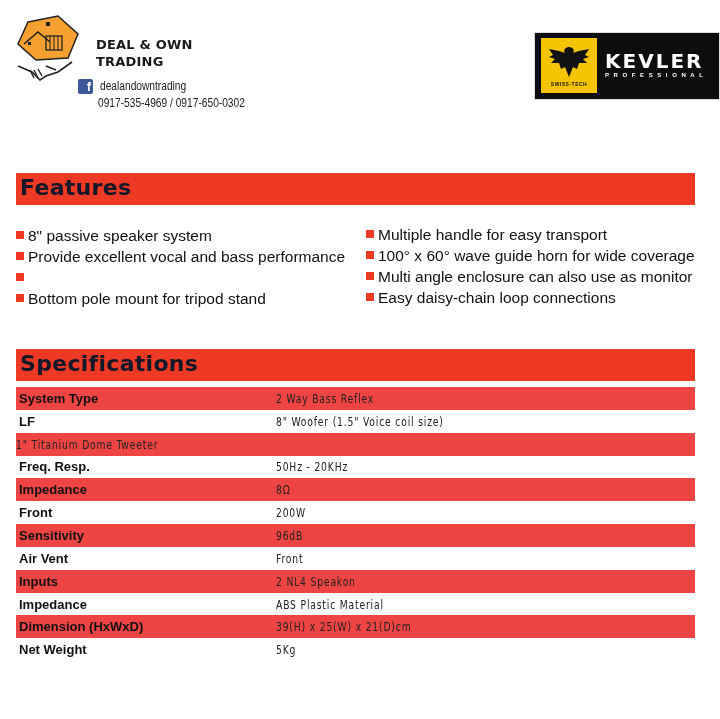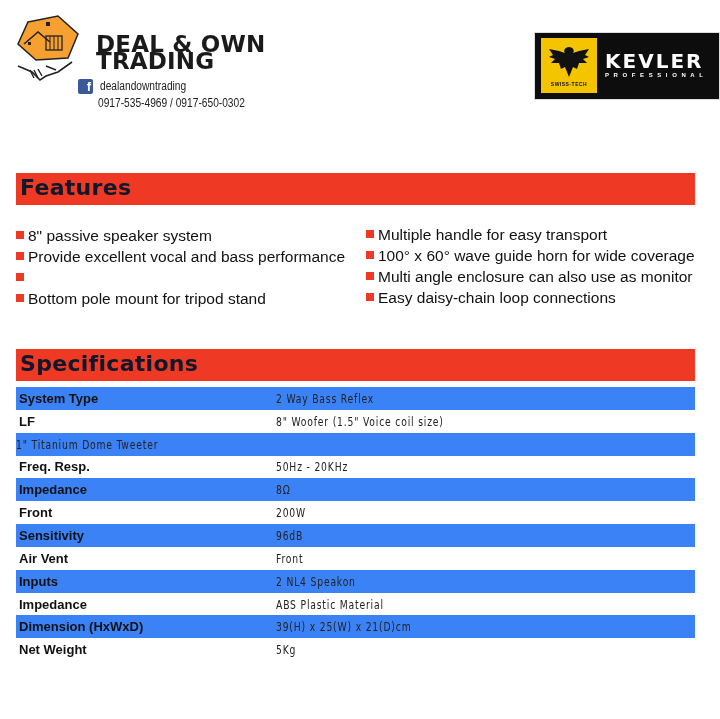--- a/index.html
+++ b/index.html
@@ -2,21 +2,21 @@
 <html><head>
   <meta charset="utf-8">
   <style>
     * { margin: 0; padding: 0; box-sizing: border-box; }
     html, body { width: 720px; height: 719px; background: #ffffff; overflow: hidden; }
     body { position: relative; font-family: "Liberation Sans", sans-serif; color: #111; }
 
     
     .brand { position: absolute; left: 16px; top: 14px; width: 260px; height: 100px; }
     .brand-logo { position: absolute; left: 0; top: 0; width: 64px; height: 72px; }
-    .brand-name { position: absolute; left: 80px; top: 22px; font-family: "DejaVu Sans", sans-serif; font-weight: bold; font-size: 23px; line-height: 17px; letter-spacing: 0.2px; color: #1a1a1a; }
+    .brand-name { position: absolute; left: 80px; top: 22px; font-family: "DejaVu Sans", sans-serif; font-weight: bold; font-size: 13px; line-height: 17px; letter-spacing: 0.2px; color: #1a1a1a; }
     .fb-row { position: absolute; left: 62px; top: 64px; height: 16px; display: flex; align-items: center; }
     .fb-icon { width: 15px; height: 15px; background: #3b5998; border-radius: 2px; color: #fff; font-weight: bold; font-size: 13px; line-height: 16px; text-align: right; padding-right: 2px; font-family: "Liberation Sans", sans-serif; }
     .fb-handle { margin-left: 7px; font-family: "Liberation Sans Narrow", "Liberation Sans", sans-serif; font-size: 12px; color: #222; transform: scaleX(0.85); transform-origin: left center; }
     .phones { position: absolute; left: 82px; top: 82px; font-size: 12px; color: #222; transform: scaleX(0.85); transform-origin: left center; white-space: nowrap; }
 
     .partner-logo { position: absolute; left: 534px; top: 32px; width: 186px; height: 68px; background: #0d0d0d; border: 1px solid #ddd; }
     .partner-emblem { position: absolute; left: 6px; top: 5px; width: 56px; height: 55px; background: #f5c400; }
     .partner-emblem svg { position: absolute; left: 6px; top: 5px; }
     .partner-emblem .tag { position: absolute; left: 0; width: 100%; bottom: 6px; text-align: center; font-size: 5px; font-weight: bold; color: #111; letter-spacing: 0.5px; }
     .partner-name { position: absolute; left: 70px; top: 16px; color: #fff; font-family: "DejaVu Sans", sans-serif; font-weight: bold; font-size: 20px; letter-spacing: 2px; }
@@ -27,21 +27,21 @@
     .section-title { position: absolute; left: 4px; top: 2px; color: #0f172a; font-family: "DejaVu Sans", sans-serif; font-weight: bold; font-size: 22px; letter-spacing: 0.3px; }
 
     
     .features-col { position: absolute; top: 226px; list-style: none; }
     .features-col li { display: flex; align-items: center; height: 20.8px; font-size: 15.5px; color: #111; white-space: nowrap; }
     .bullet { display: inline-block; width: 8px; height: 8px; background: #ee3a24; margin-right: 4px; margin-top: -2px; flex: none; }
 
     
     .spec-table { position: absolute; left: 16px; top: 387px; width: 679px; }
     .spec-row { display: flex; height: 22.85px; align-items: center; }
-    .spec-row.shaded { background: #3b82f6; }
+    .spec-row.shaded { background: #ef4444; }
     .spec-label { width: 260px; padding-left: 3px; font-size: 13px; font-weight: bold; color: #111; }
     .spec-value { padding-left: 0; font-family: "DejaVu Sans Condensed", "DejaVu Sans", sans-serif; font-size: 12.5px; color: #222; letter-spacing: 1px; transform: scaleX(0.82); transform-origin: left center; white-space: nowrap; }
   </style>
 </head>
 <body>
 
 <div class="brand">
   <div class="brand-logo">
     <svg width="64" height="72" viewBox="0 0 64 72">
       <polygon points="12,8 42,2 62,20 52,44 20,46 2,30" fill="#f5a031" stroke="#222" stroke-width="1.5"></polygon>

